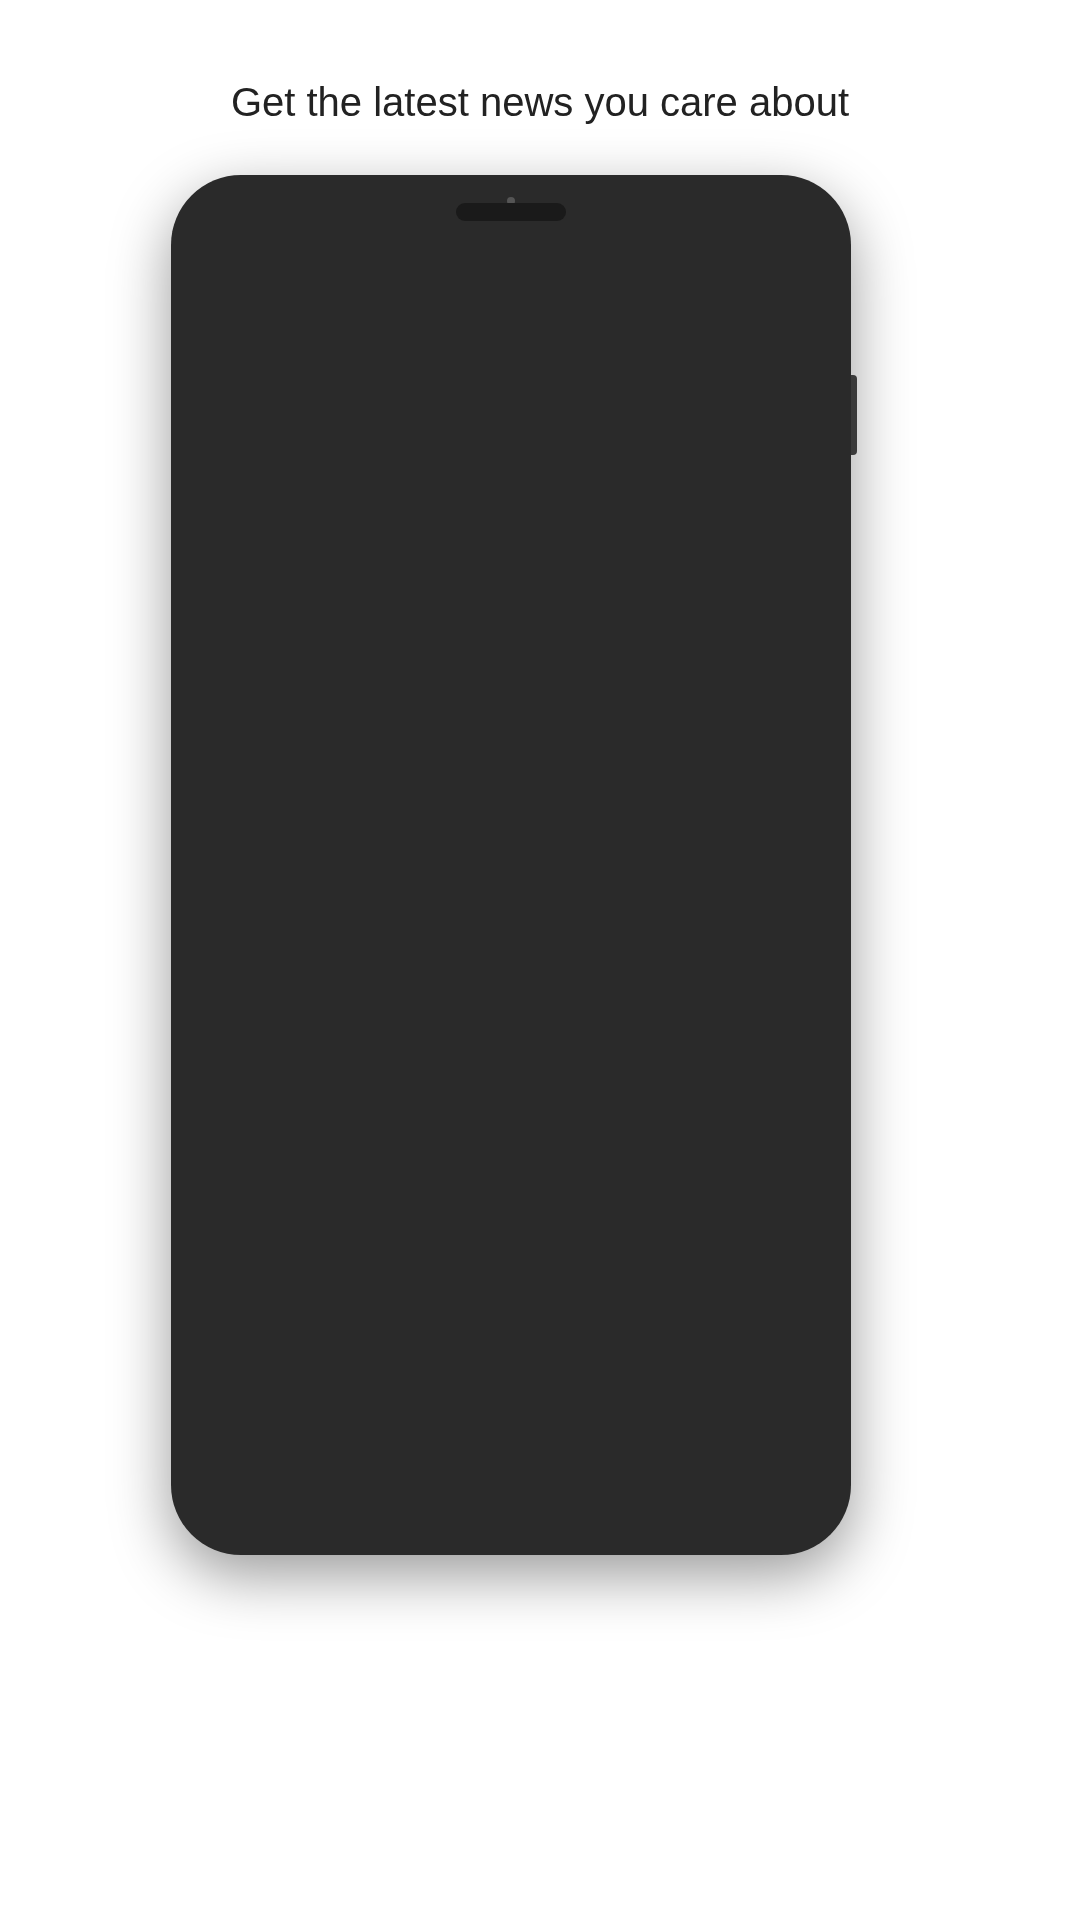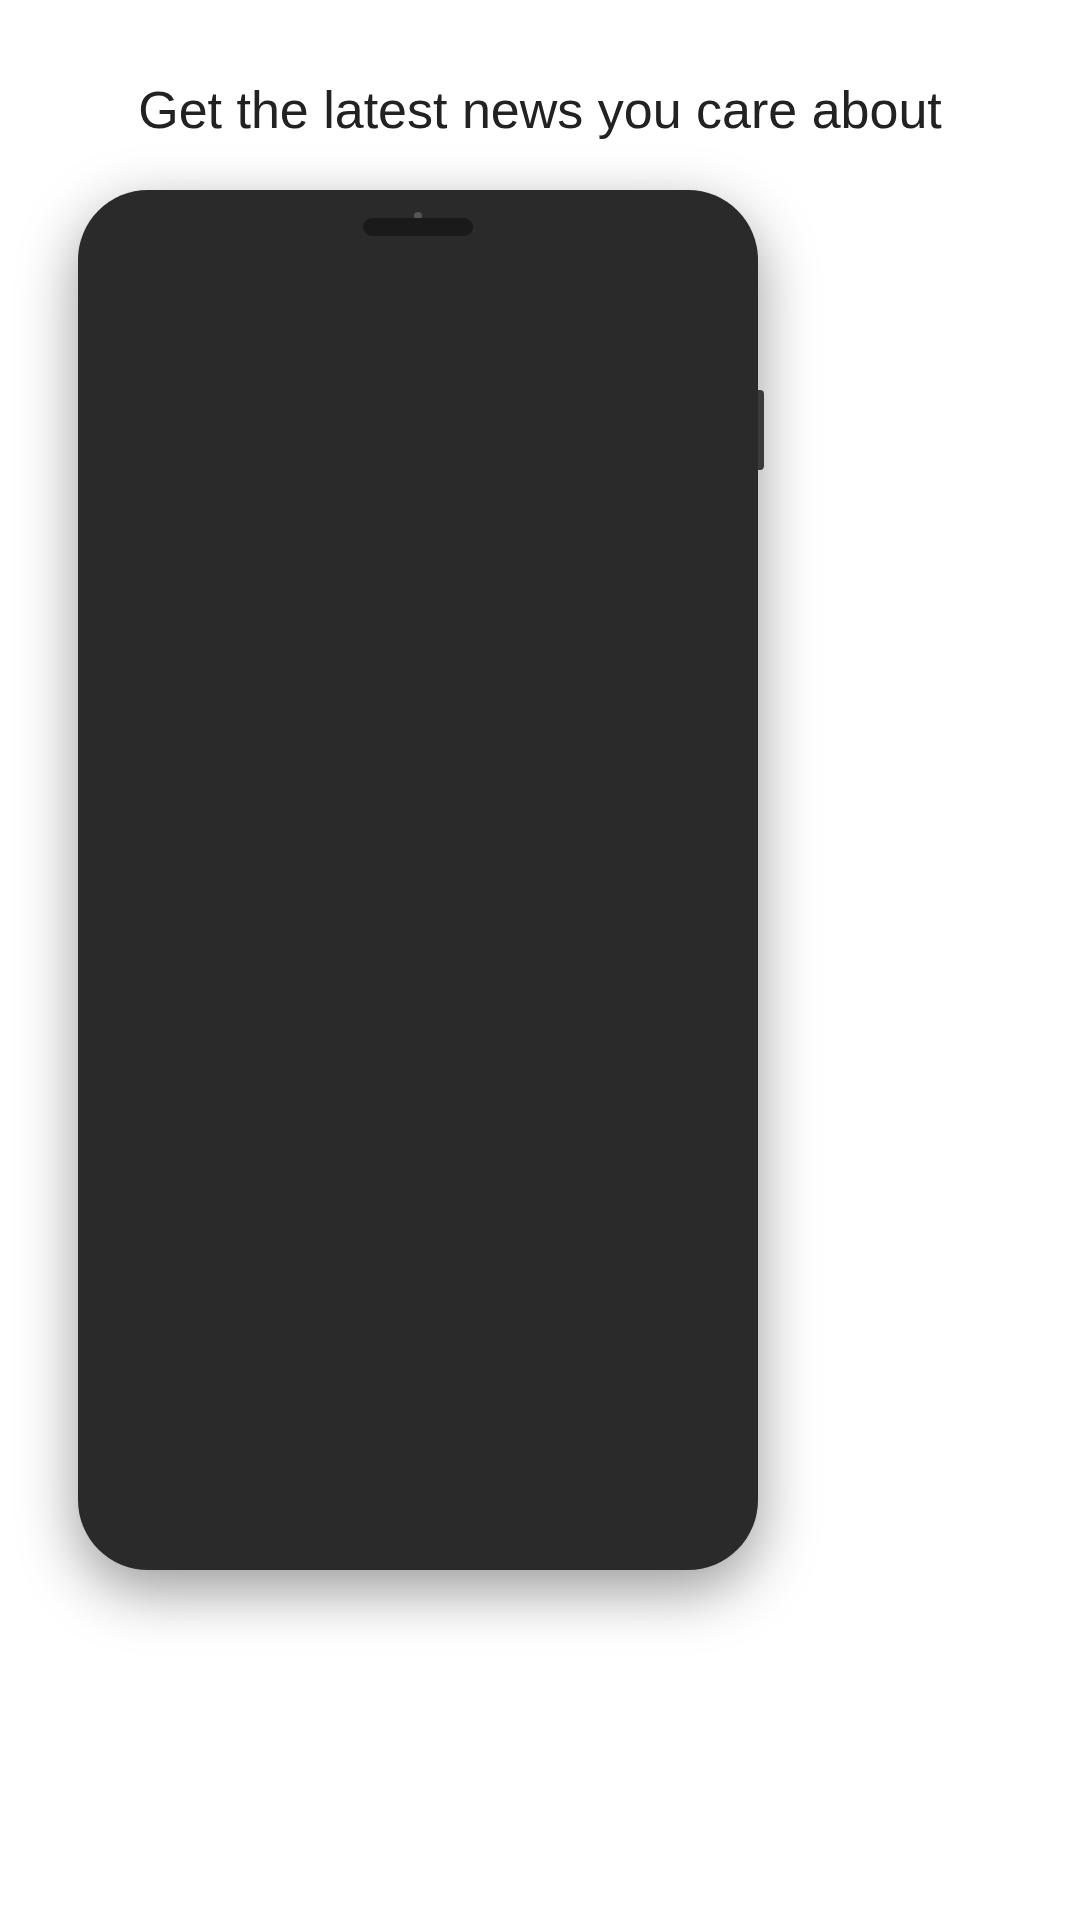--- a/index.html
+++ b/index.html
@@ -8,21 +8,21 @@
       width: 1080px;
       min-height: 1920px;
       background: #ffffff;
       font-family: 'Helvetica Neue', Arial, sans-serif;
       display: flex;
       flex-direction: column;
       align-items: center;
     }
 
     .page-headline {
-      font-size: 52px;
+      font-size: 40px;
       font-weight: 400;
       color: #222222;
       text-align: center;
       padding: 80px 60px 50px 60px;
       width: 100%;
     }
 
     .phone-wrapper {
       position: relative;
       width: 680px;

